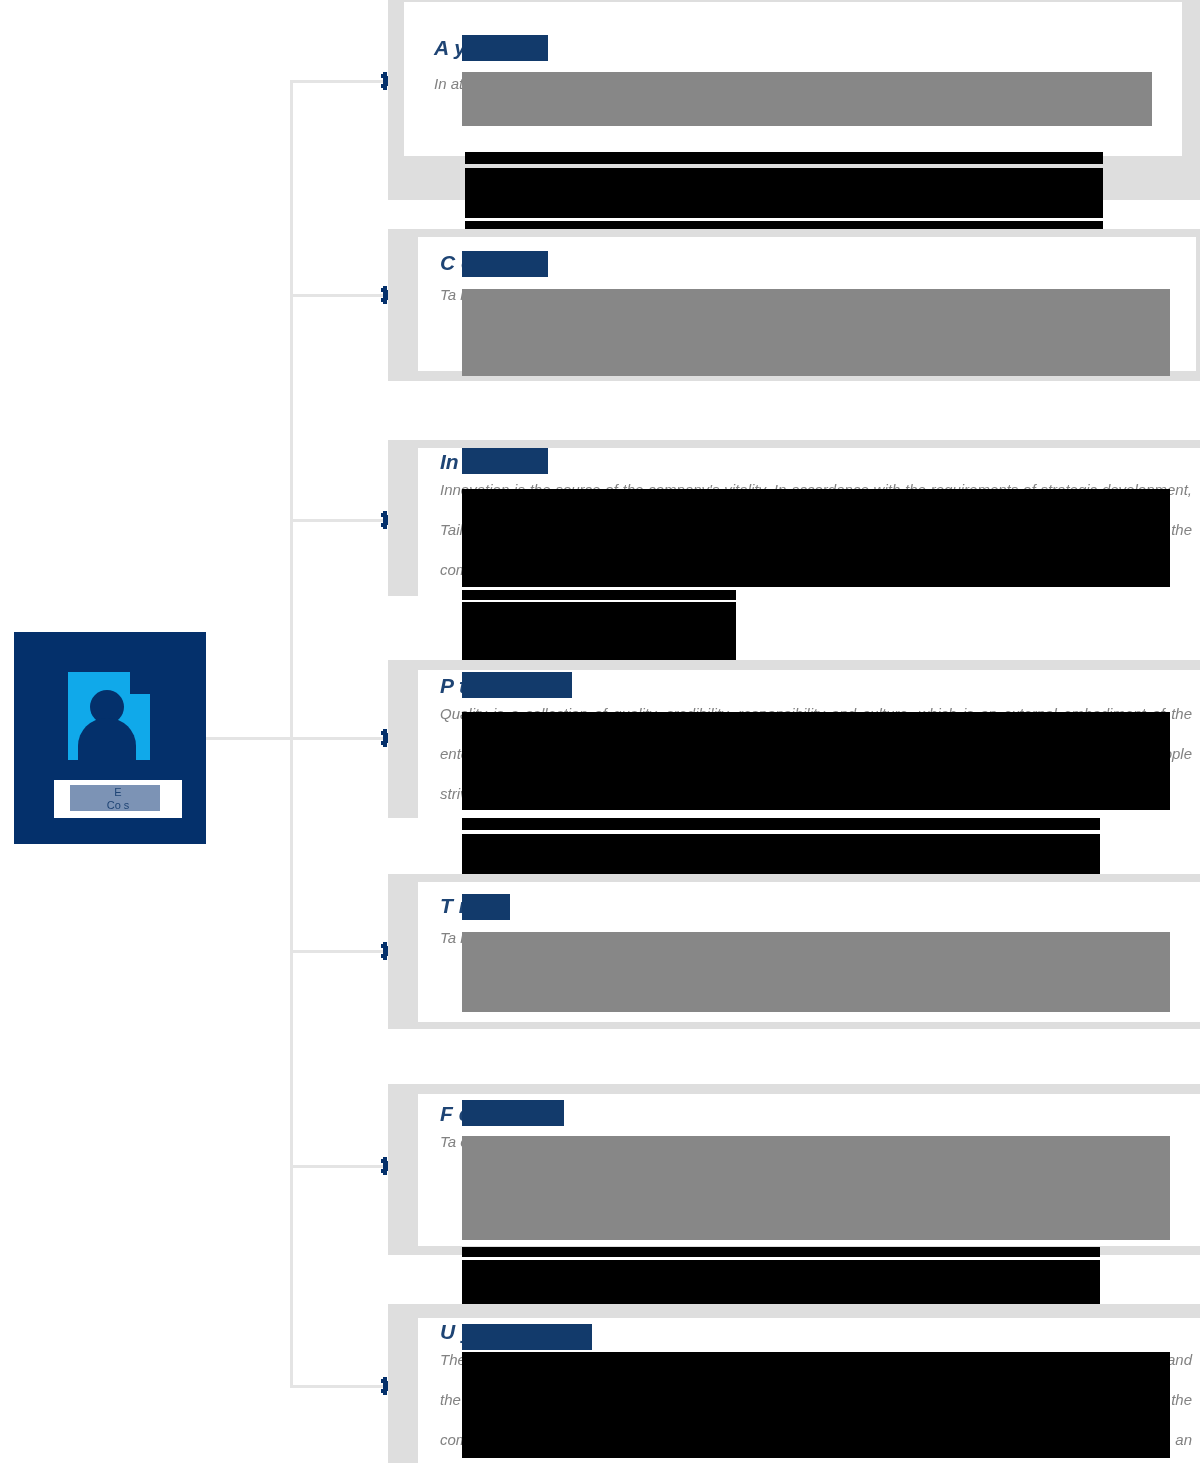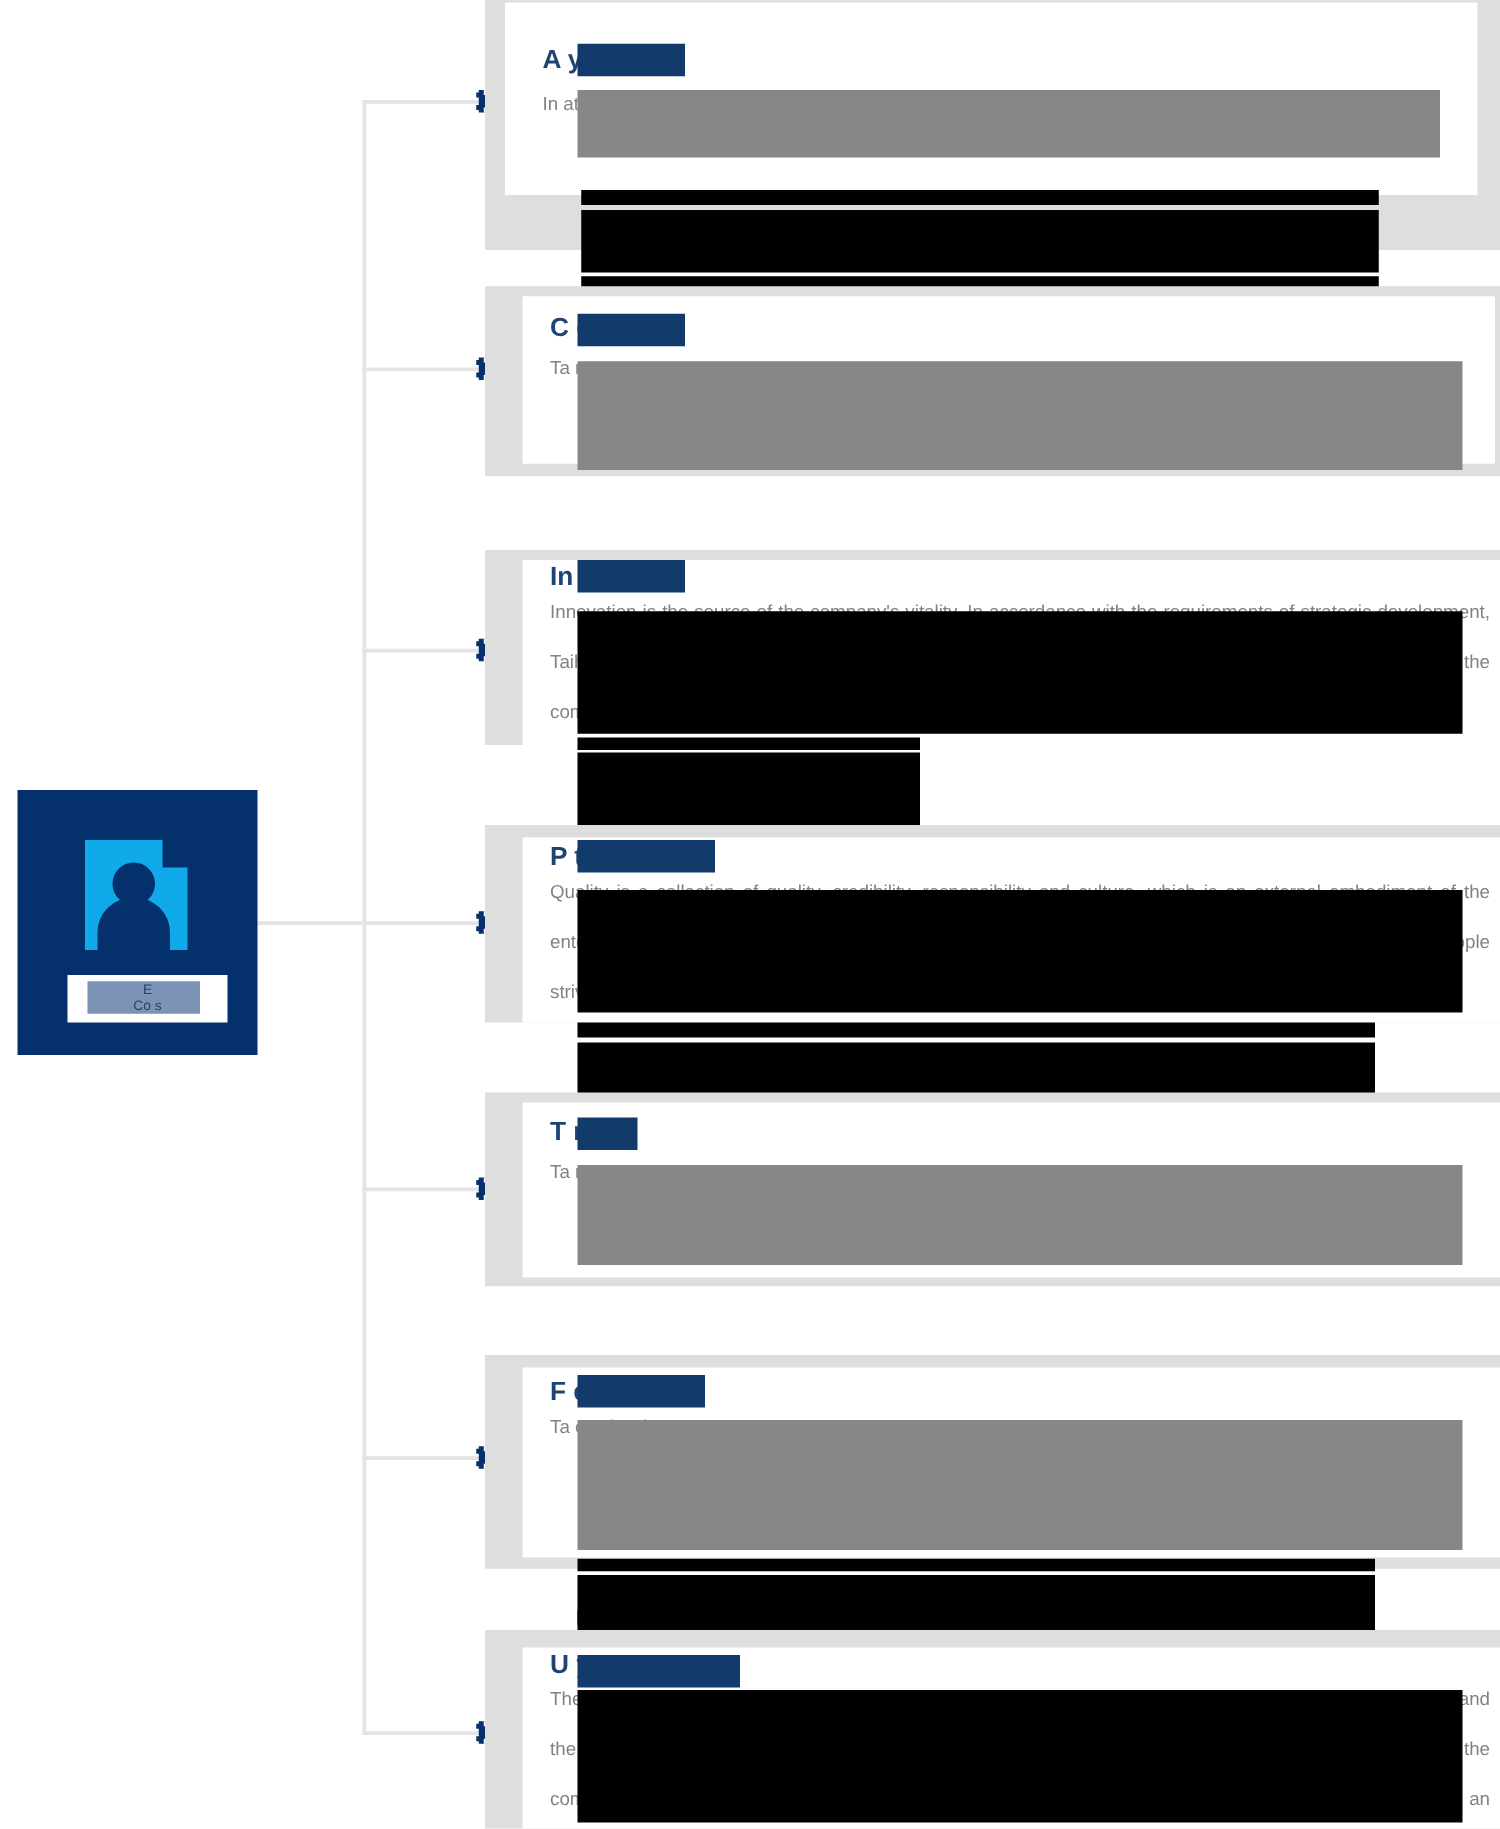--- a/index.html
+++ b/index.html
@@ -53,21 +53,21 @@
   .marker i{position:absolute;background:#04306b;display:block;}
   .m-main{left:2px;top:0;width:12px;height:18px;}
   .m-l1{left:0;top:2px;width:4px;height:4px;}
   .m-l2{left:0;top:12px;width:4px;height:4px;}
   .m-r1{left:12px;top:2px;width:4px;height:4px;}
   .m-r2{left:12px;top:12px;width:4px;height:4px;}
   .m-notch-t{left:6px;top:0;width:4px;height:4px;background:#ffffff !important;}
   .m-notch-b{left:6px;top:14px;width:4px;height:4px;background:#ffffff !important;}
 
   
-  .card-wrap{position:absolute;}
+  .card-wrap{position:absolute;font-style:italic;}
   .backdrop{position:absolute;left:0;top:0;background:#dedede;}
   .card{position:absolute;background:#ffffff;}
   .card-title{
     position:absolute;color:#1e4474;font-size:21px;font-weight:700;
     white-space:nowrap;
   }
   .card-body{
     position:absolute;color:#828282;font-size:15px;line-height:40px;
     text-align:justify;
   }

